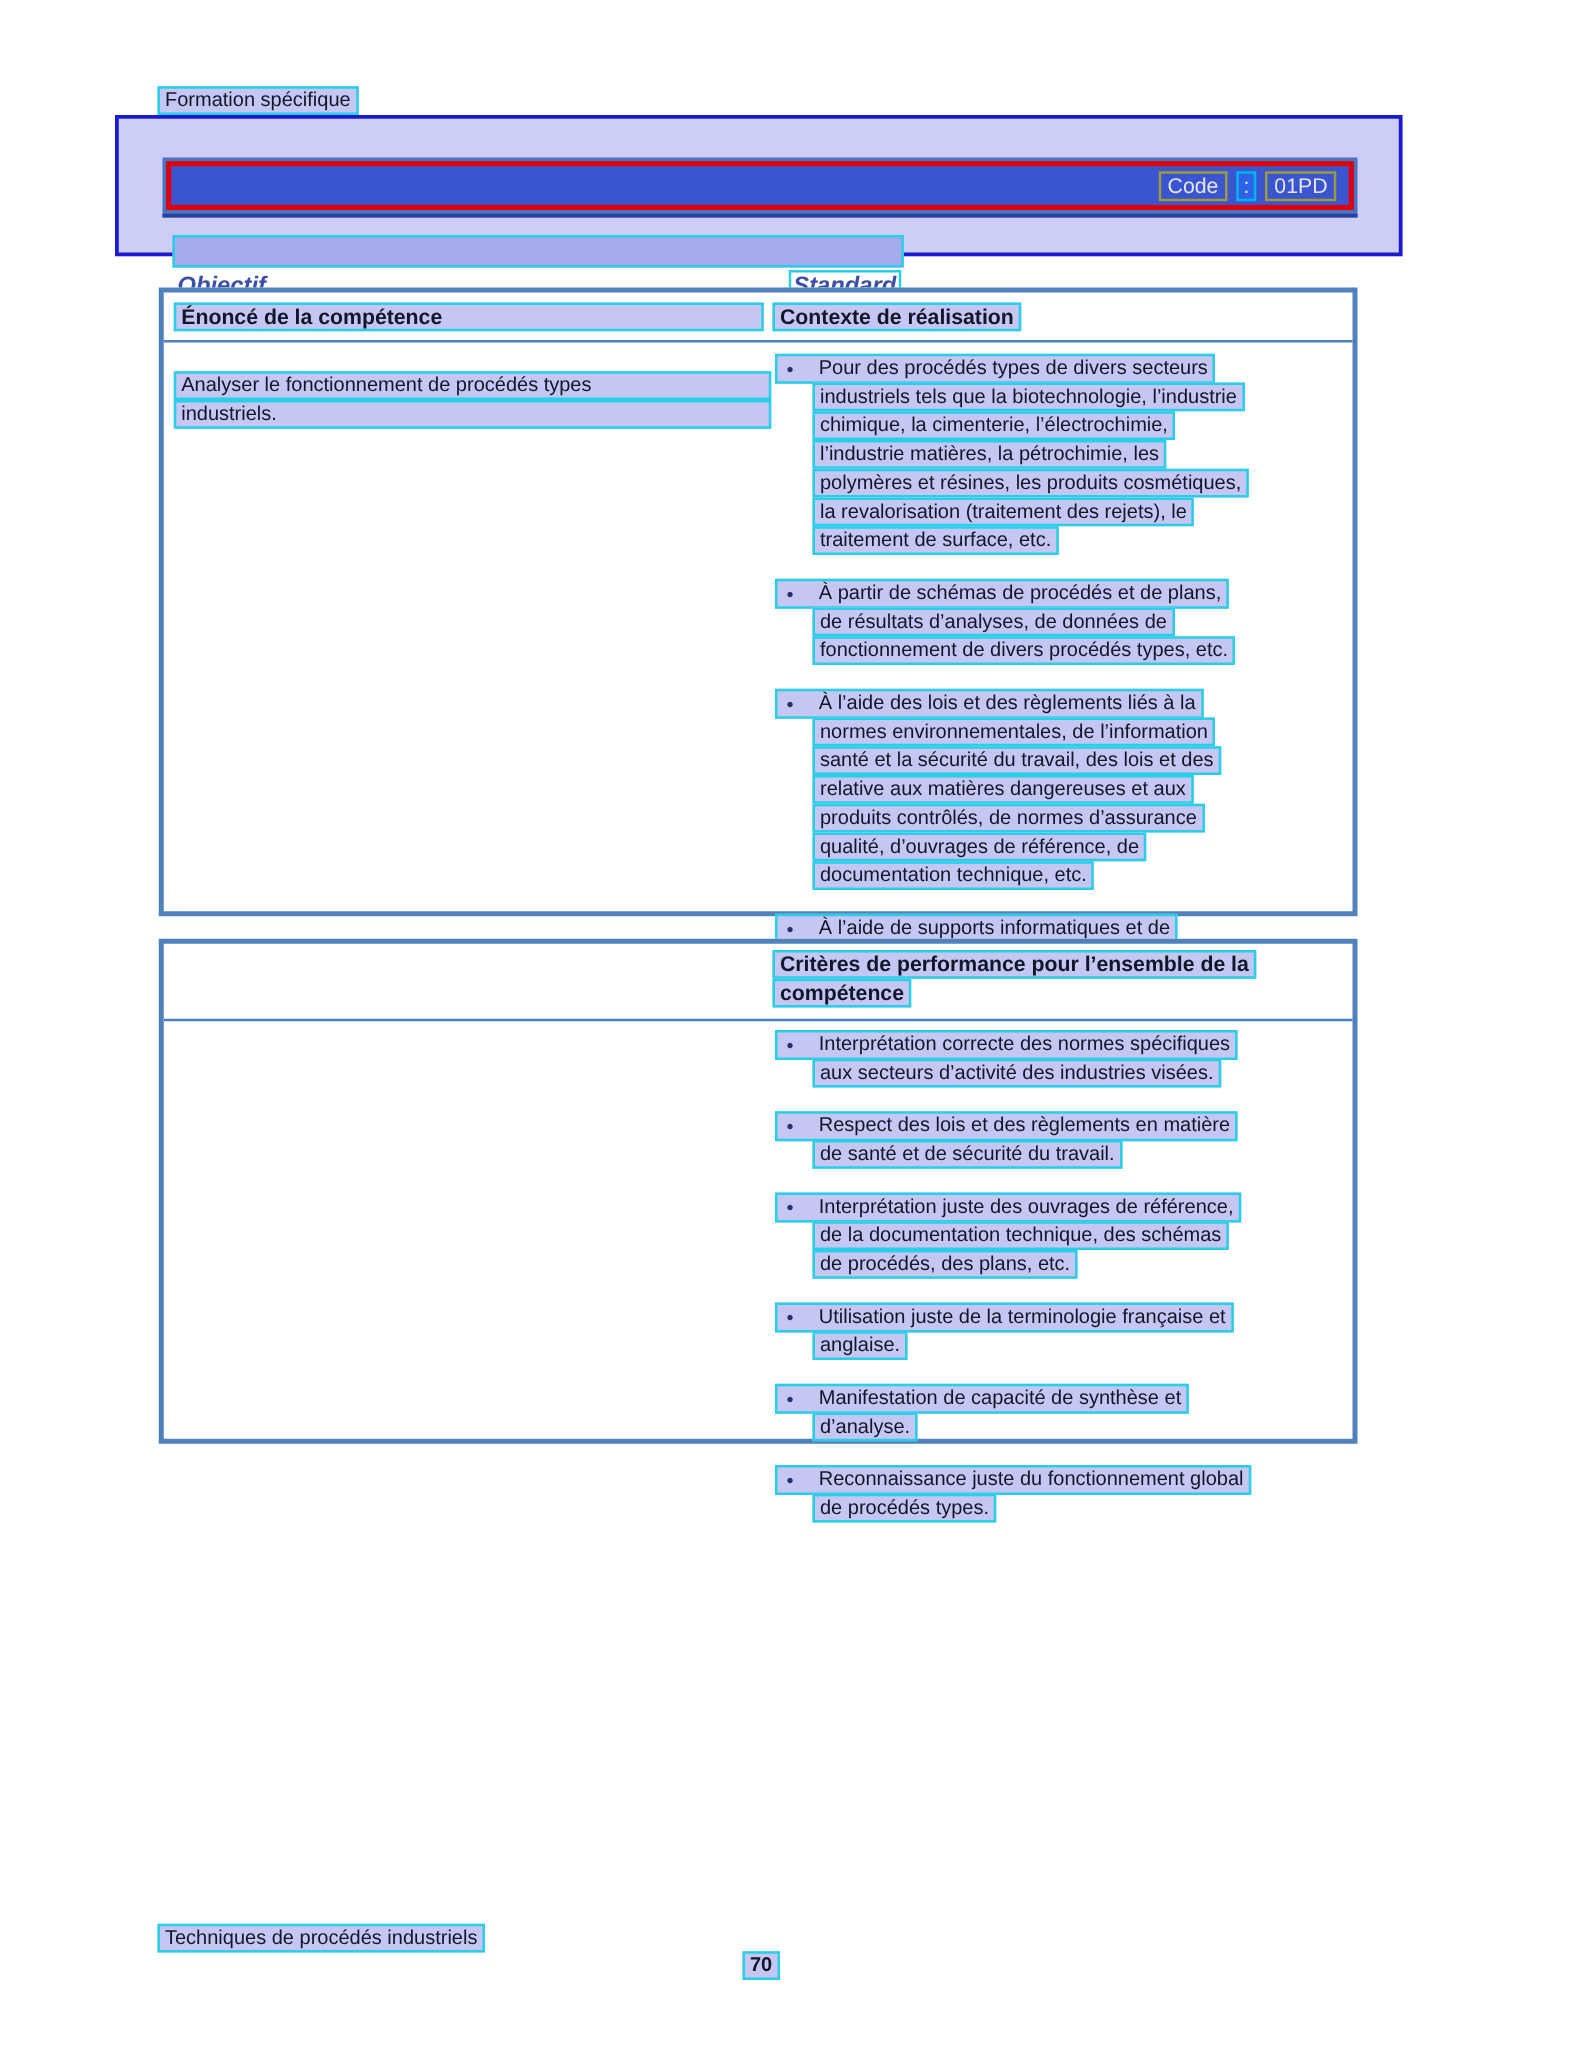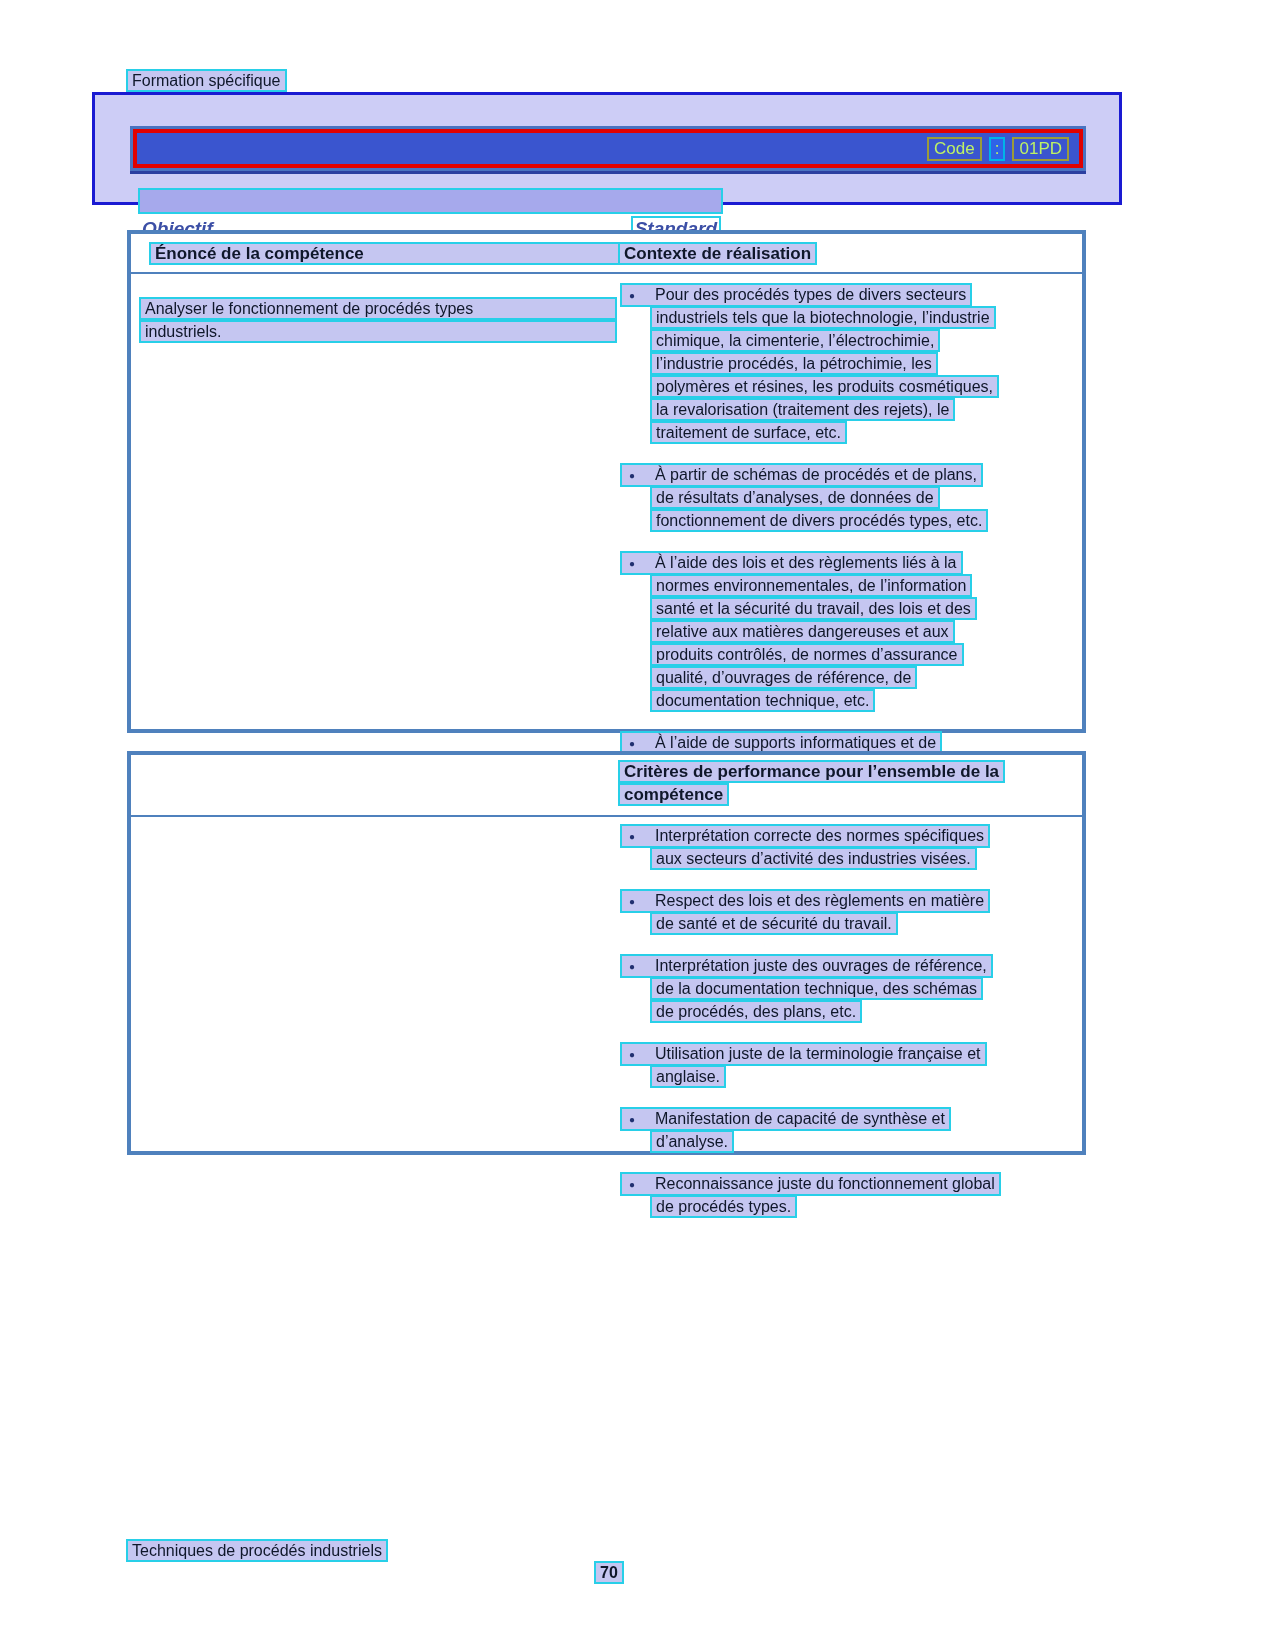--- a/index.html
+++ b/index.html
@@ -26,21 +26,21 @@
   }
   .bar-frame{
     position:absolute;left:35px;top:31px;width:956px;height:48px;
     background:#4a73c0;padding:3px;box-sizing:border-box;
     border-bottom:3px solid #2b3fa0;
   }
   .bar-red{
     width:100%;height:100%;box-sizing:border-box;border:4px solid #e10000;
     background:#3a55cf;display:flex;align-items:center;justify-content:flex-end;
   }
-  .code-group{display:flex;align-items:center;margin-right:10px;color:#bef264;font-size:17px;}
+  .code-group{display:flex;align-items:center;margin-right:10px;color:#e5e5e5;font-size:17px;}
   .code-chip{border:2px solid #9b9b3a;padding:0 5px;line-height:20px;}
   .code-sep{border:2px solid #00b4e8;background:#2e63e8;padding:0 4px;line-height:20px;margin:0 7px;}
   .obj-box{
     position:absolute;left:43px;top:93px;width:585px;height:26px;
     background:#a6a9ec;border:2px solid #28cfe8;box-sizing:border-box;
   }
   .obj-inner{
     display:flex;justify-content:space-between;align-items:flex-end;
     height:100%;box-sizing:border-box;border-bottom:2px solid #2b2b6e;
     font-style:italic;font-weight:bold;font-size:19px;color:#3c4fa6;
@@ -49,21 +49,21 @@
   }
   .obj-inner .std{border:2px solid #28cfe8;margin:-2px;padding:0 2px;}
   
   .tbl{
     position:absolute;left:127px;width:959px;
     border:4px solid #4f81bd;box-sizing:border-box;background:#ffffff;
   }
   .tbl-header{box-sizing:border-box;border-bottom:2px solid #4f81bd;position:relative;}
   .t1 .tbl-header{height:40px;}
   .t2 .tbl-header{height:62px;}
-  .hcell-left{position:absolute;left:8px;top:8px;width:472px;margin-left:10px;}
+  .hcell-left{position:absolute;left:8px;top:8px;width:472px;}
   .hcell-right{position:absolute;left:487px;top:8px;}
   .t2 .hcell-right{top:5px;}
   .tbl-body{position:relative;}
   .left-col{position:absolute;left:8px;top:23px;width:478px;}
   .right-col{position:absolute;left:487px;top:9px;width:462px;}
   .t2 .right-col{top:7px;}
   .bullet-item + .bullet-item{margin-top:19px;}
   .bl{margin-left:32px;}
   .bl.first{margin-left:2px;}
   .bl.first .hl::before{
@@ -130,21 +130,21 @@
 
               <div class="line bl bullet-line">
                 <span class="hl">industriels tels que la biotechnologie, l’industrie</span>
               </div>
 
               <div class="line bl bullet-line">
                 <span class="hl">chimique, la cimenterie, l’électrochimie,</span>
               </div>
 
               <div class="line bl bullet-line">
-                <span class="hl">l’industrie procédés, la pétrochimie, les</span>
+                <span class="hl">l’industrie matières, la pétrochimie, les</span>
               </div>
 
               <div class="line bl bullet-line">
                 <span class="hl">polymères et résines, les produits cosmétiques,</span>
               </div>
 
               <div class="line bl bullet-line">
                 <span class="hl">la revalorisation (traitement des rejets), le</span>
               </div>
 

